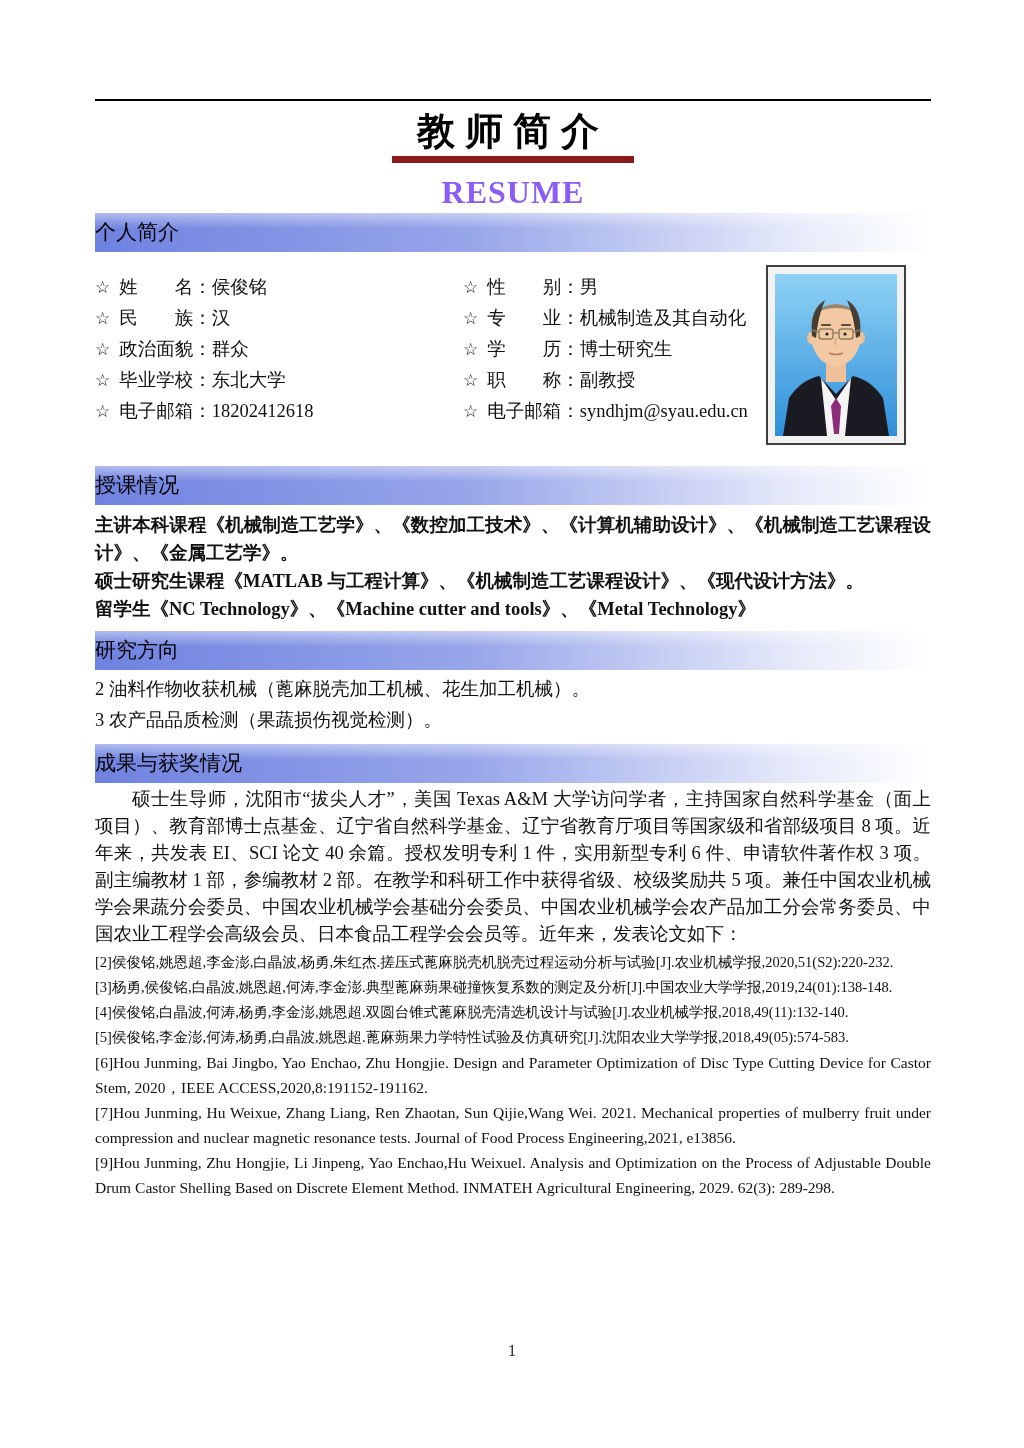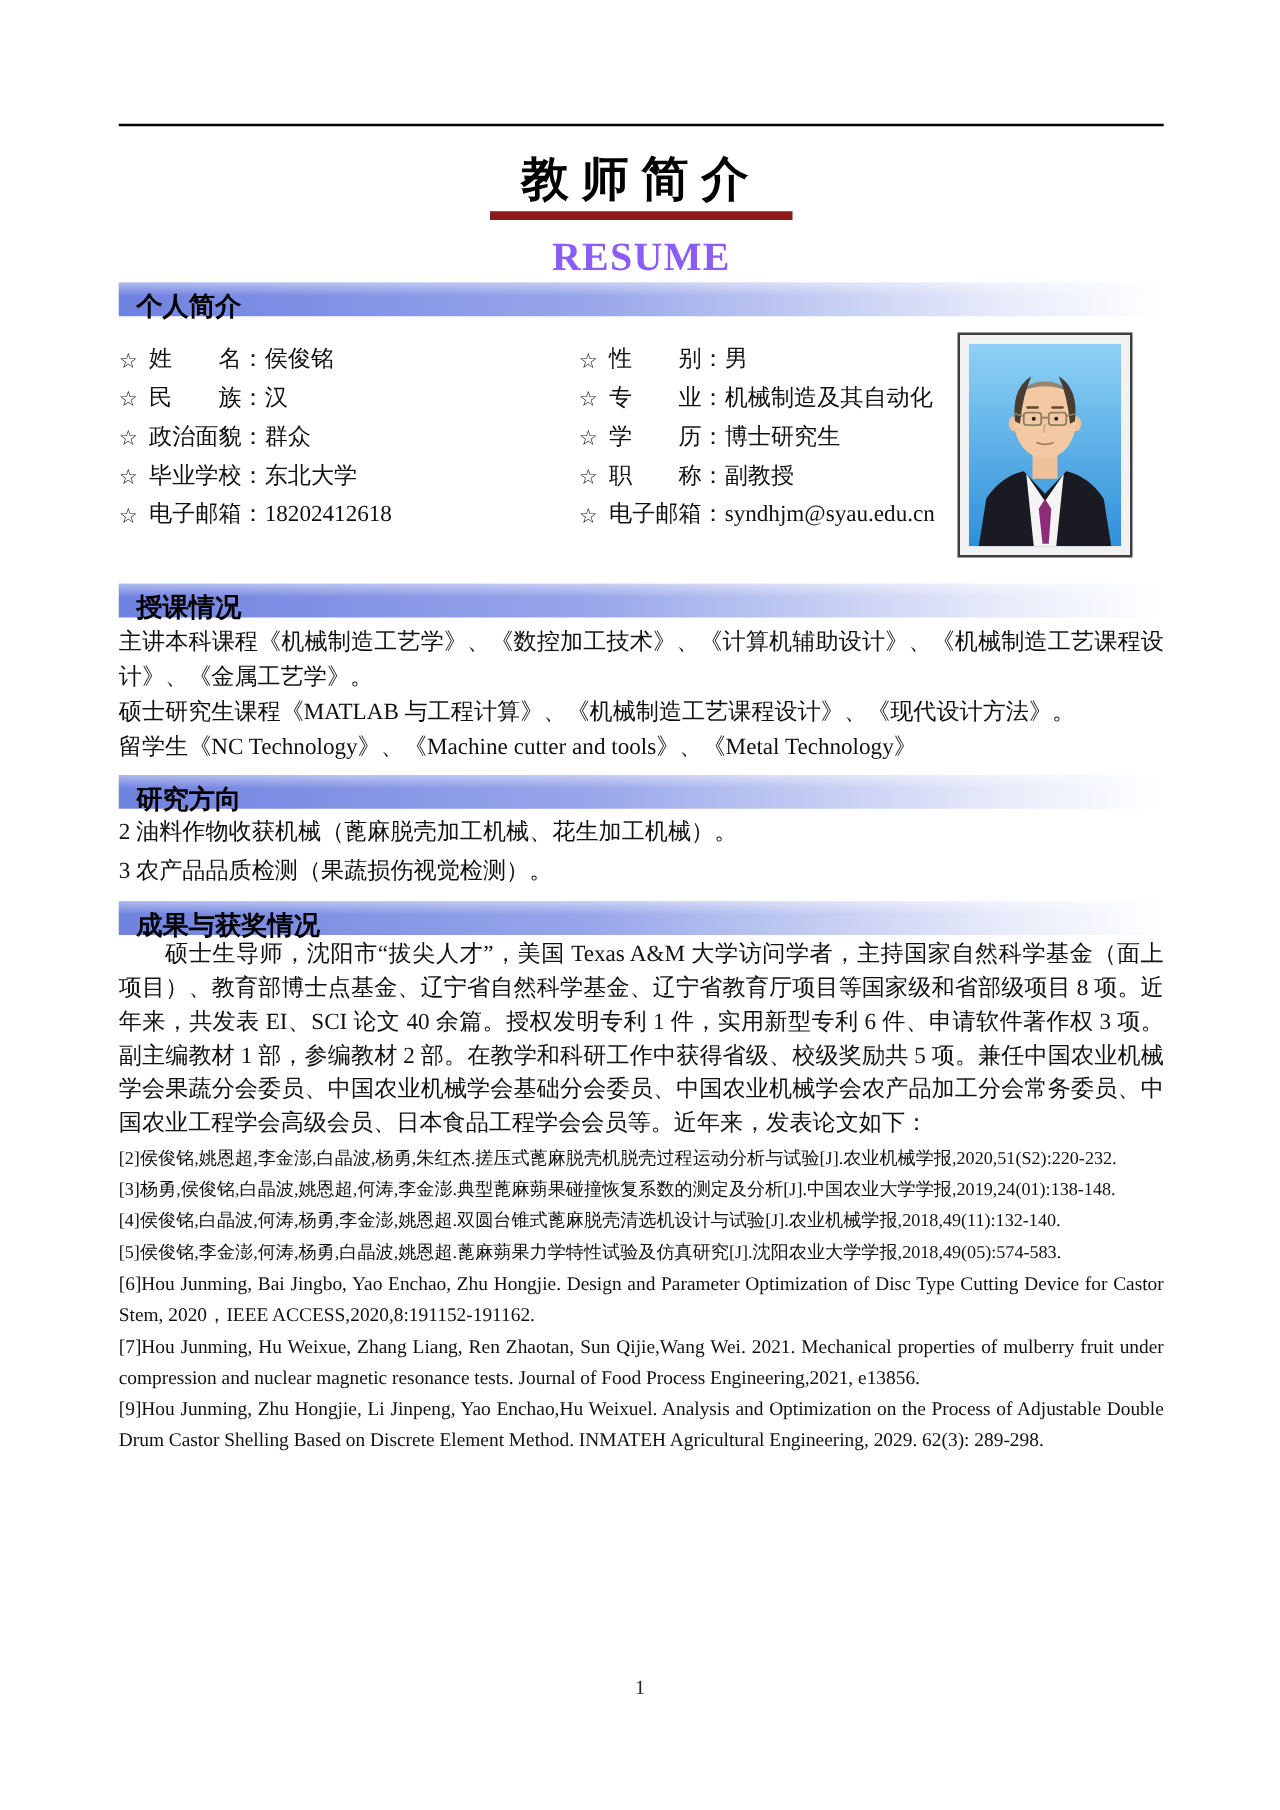--- a/index.html
+++ b/index.html
@@ -7,32 +7,32 @@
     width:1024px; height:1448px; background:#ffffff; position:relative;
     font-family:"Liberation Serif","DejaVu Serif",serif; color:#111;
     -webkit-font-smoothing:antialiased;
   }
   .page { position:absolute; inset:0; background:#fff; }
   .content { position:absolute; left:95px; top:0; width:836px; }
 
   .top-rule { margin-top:99px; height:2px; background:#000; }
 
   .title-cn {
-    margin:20px 0 0; text-align:center; font-size:38px; font-weight:900;
+    margin:7px 0 0; text-align:center; font-size:38px; font-weight:900;
     letter-spacing:10px; line-height:46px; color:#000;
   }
   .title-underline { width:242px; height:7px; background:#8b1a1a; margin:2px auto 0; }
   .title-en {
     margin:16px 0 0; text-align:center; font-size:32px; font-weight:bold;
     letter-spacing:1px; line-height:26px; color:#8b5cf6;
   }
 
   .section-bar {
-    margin-top:8px; height:27px; line-height:39px; padding-left:14px;
-    box-sizing:border-box; font-size:21px; font-weight:bold; color:#000;
+    margin-top:8px; height:39px; line-height:39px; padding-left:0;
+    box-sizing:border-box; font-size:21px; font-weight:normal; color:#000;
     background:
       linear-gradient(to bottom, rgba(255,255,255,0.45), rgba(255,255,255,0) 40%),
       linear-gradient(to right, #6f82e0, #98a6ea 45%, #e8ecfa 85%, #ffffff);
   }
 
   .profile-section { position:relative; height:206px; }
   .info { padding-top:20px; }
   .info-row { display:flex; height:31px; line-height:31px; font-size:18.5px; }
   .cell { display:flex; white-space:nowrap; }
   .cell-left { width:368px; }
@@ -41,21 +41,21 @@
   .lbl { }
   .val { }
 
   .photo-frame {
     position:absolute; top:13px; right:25px; width:122px; height:162px;
     border:2px solid #3f3f3f; background:#f2f2f2; padding:7px;
   }
   .photo-frame svg { width:100%; height:100%; display:block; }
 
   .teach { padding-top:6px; font-size:18.5px; line-height:28px; text-align:justify; }
-  .teach p { margin:0; }
+  .teach p { margin:0;font-weight:bold; }
 
   .research { padding-top:4px; font-size:18.5px; line-height:31px; }
   .research p { margin:0; }
 
   .summary {
     margin:3px 0 0; font-size:18.5px; line-height:27px;
     text-align:justify; text-indent:2em;
   }
 
   .refs { margin-top:2px; }

